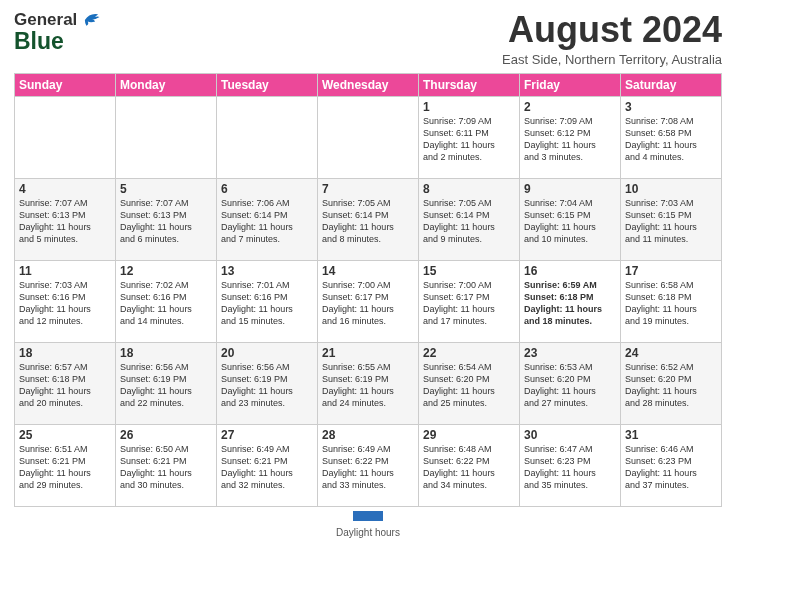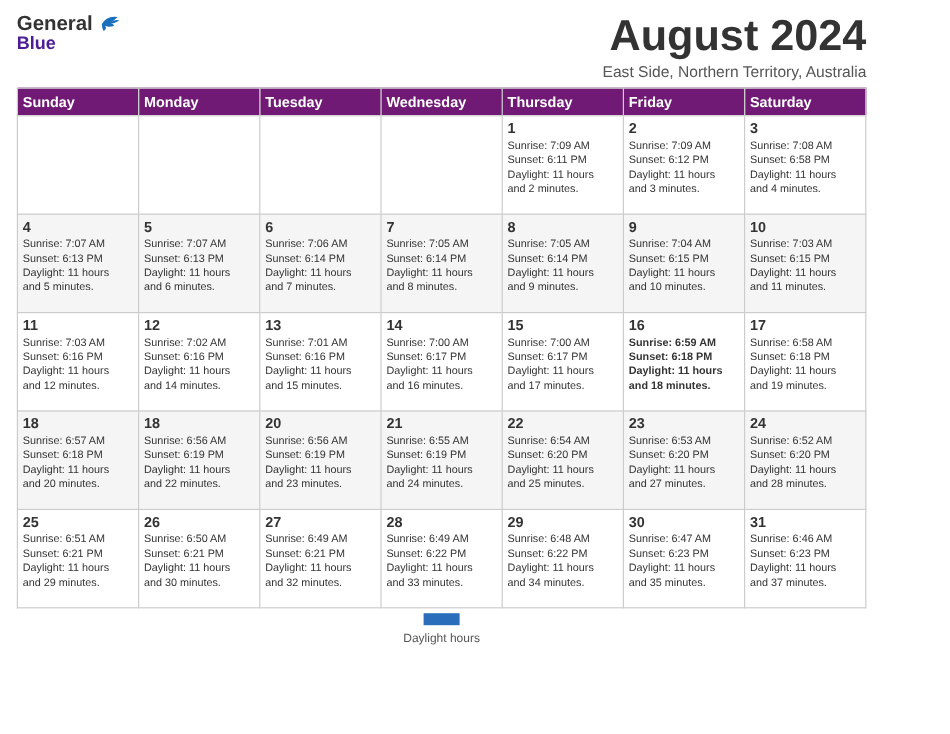--- a/index.html
+++ b/index.html
@@ -40,21 +40,21 @@
       font-size: 13px;
       color: #555;
       margin-top: 2px;
     }
     .calendar {
       width: 100%;
       border-collapse: collapse;
       table-layout: fixed;
     }
     .calendar th {
-      background-color: #701a75;
+      background-color: #ec4899;
       color: #fff;
       font-size: 12px;
       font-weight: bold;
       padding: 4px 4px;
       border: 1px solid #ccc;
       text-align: left;
     }
     .calendar td {
       border: 1px solid #ccc;
       vertical-align: top;
@@ -105,21 +105,21 @@
 <div class="page">
   <div class="header-row">
     <div class="logo">
       <div>
         <div style="display:flex;align-items:center;">
           <span class="logo-general" style="font-size:17px;font-weight:bold;color:#333;">General</span>
           <svg width="22" height="20" viewBox="0 0 30 24" style="margin-left:2px;">
             <path d="M8 12 Q14 2 26 4 Q22 8 18 10 Q24 6 28 8 Q22 12 16 12 Q20 10 22 14 Q16 16 12 14 Q14 18 10 20 Q8 16 8 12Z" fill="#1a6fbd"></path>
           </svg>
         </div>
-        <div style="font-size:15px;font-weight:bold;color:#4c1d95;margin-top:-2px;">Blue</div>
+        <div style="font-size:23px;font-weight:bold;color:#14532d;margin-top:-2px;">Blue</div>
       </div>
     </div>
     <div class="title-block">
       <div class="month-title">August 2024</div>
       <div class="subtitle">East Side, Northern Territory, Australia</div>
     </div>
   </div>
 
   <table class="calendar">
     <thead>

